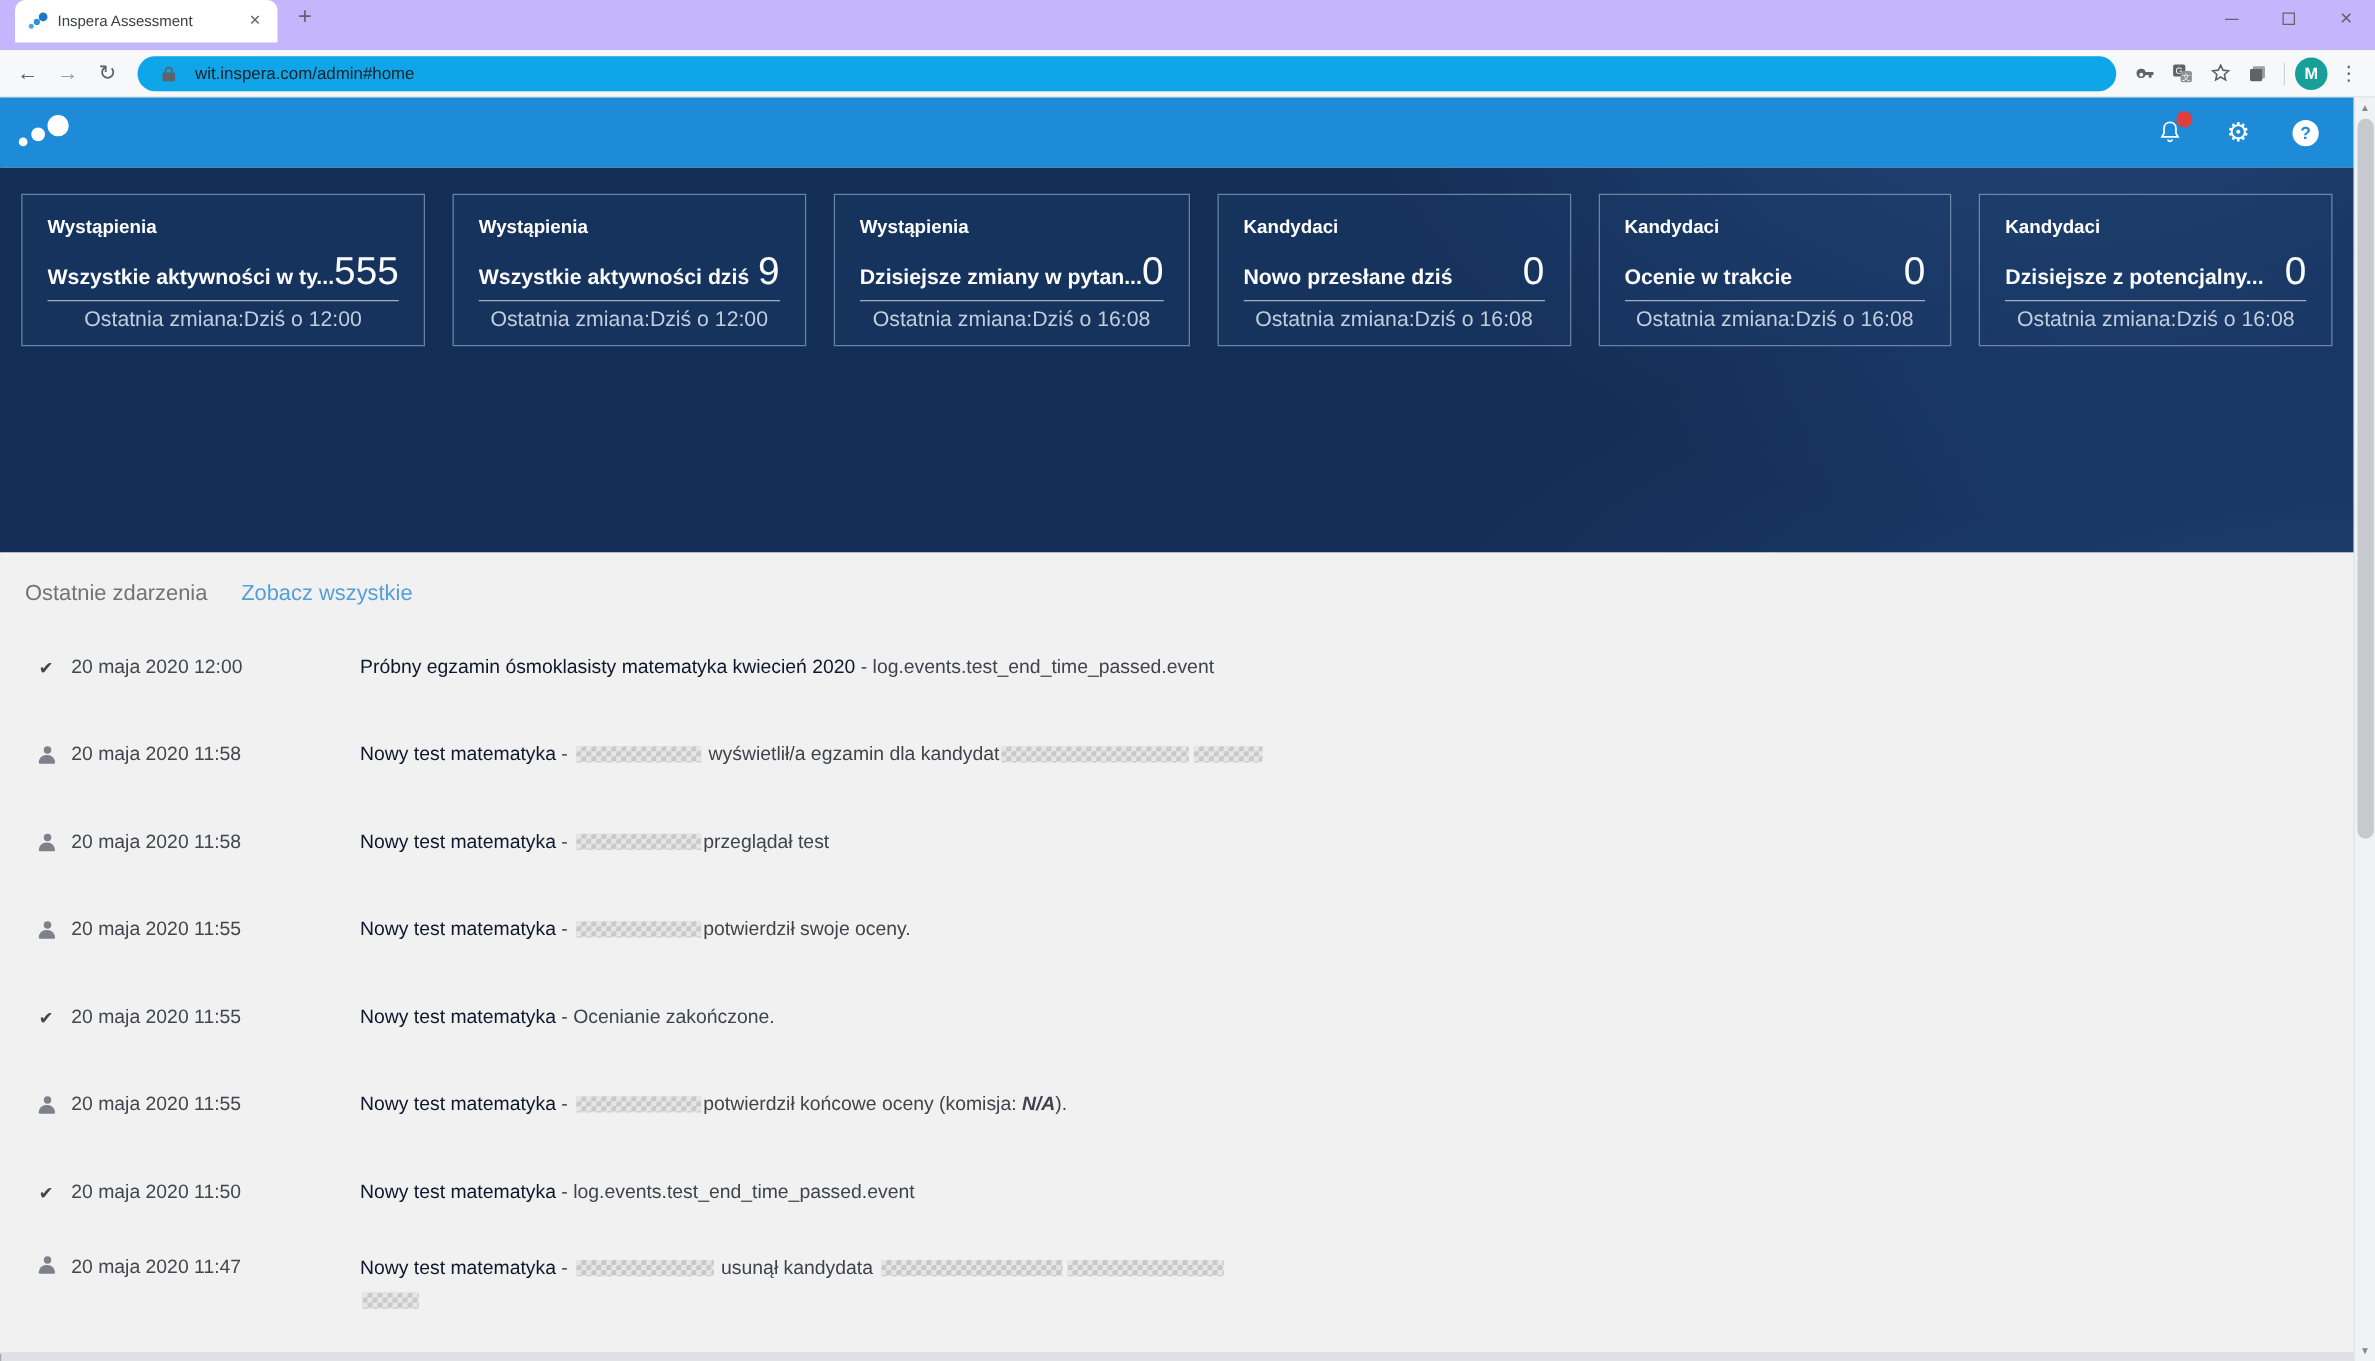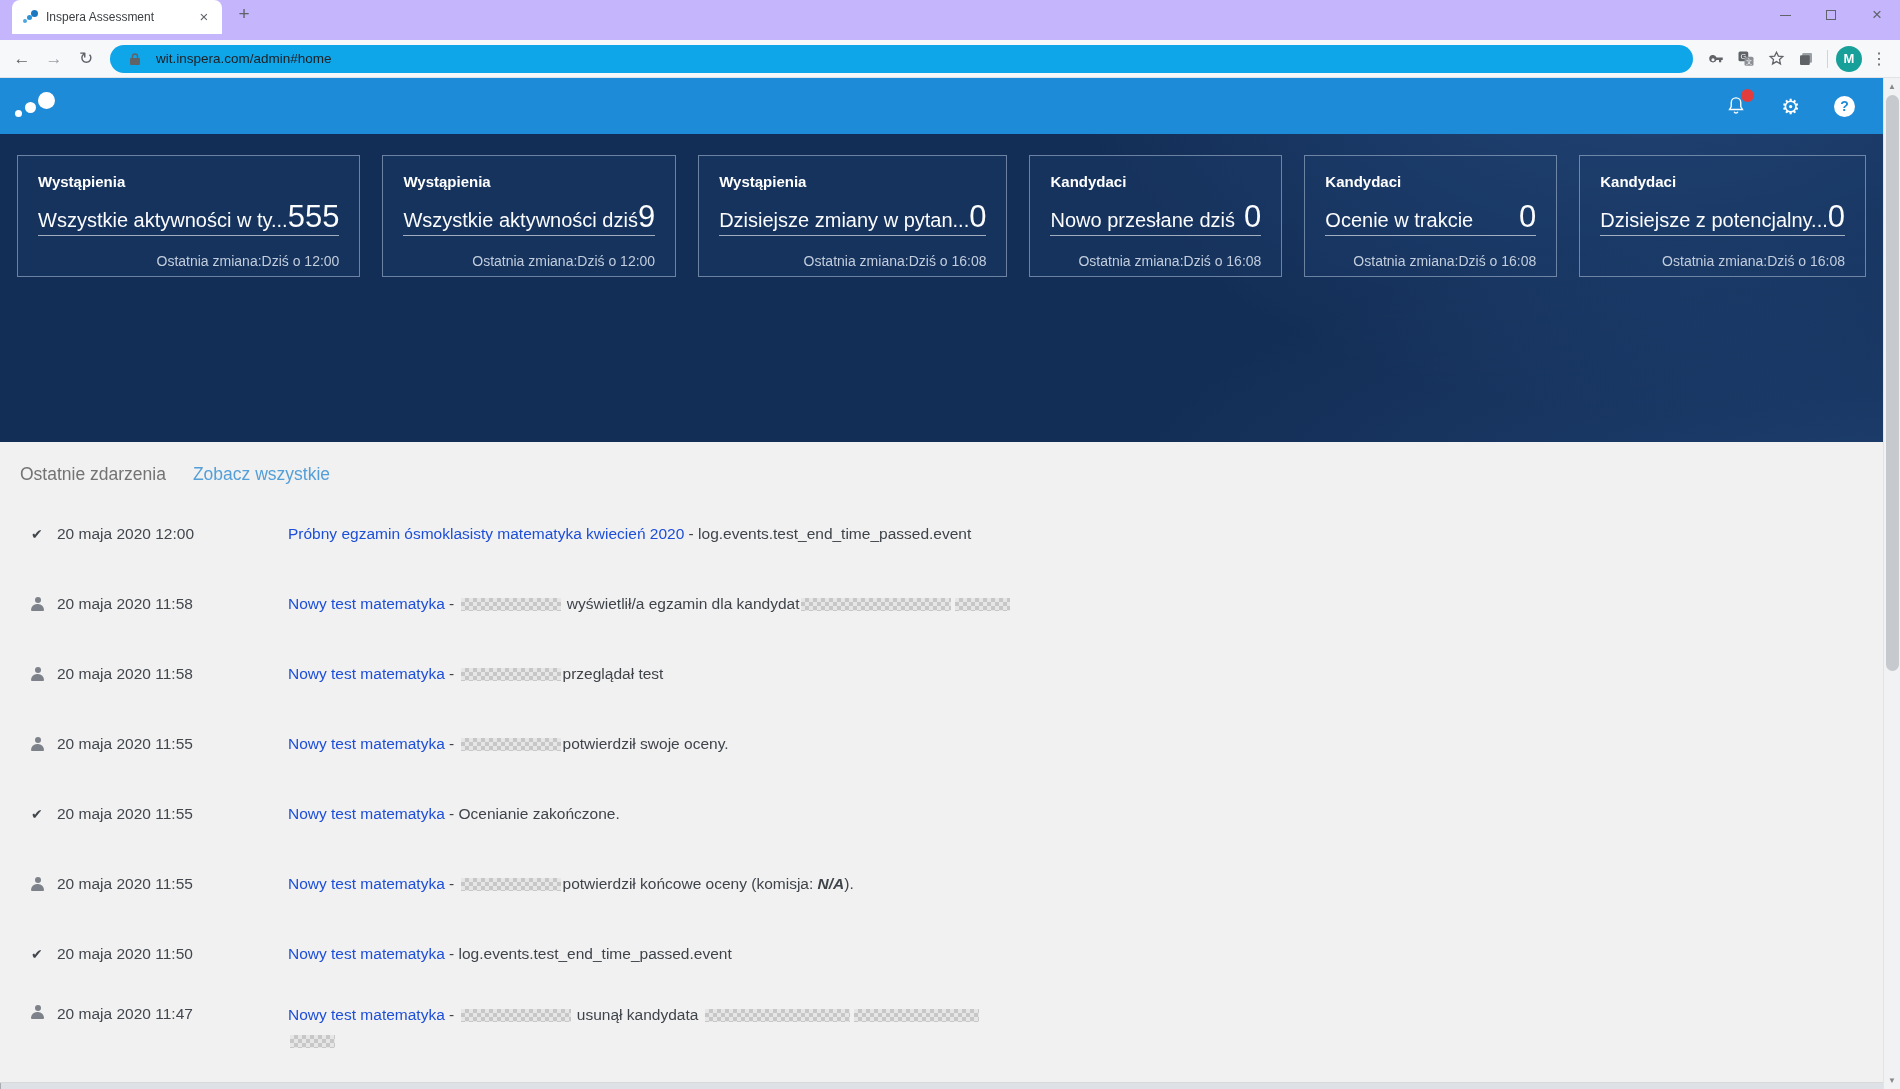--- a/index.html
+++ b/index.html
@@ -55,42 +55,42 @@
   .dashboard { width:1883px; height:308px;
     background:
       radial-gradient(ellipse 950px 650px at 1650px -120px, rgba(48,90,150,.55), transparent 62%),
       radial-gradient(ellipse 1250px 520px at 1920px 420px, rgba(40,78,132,.6), transparent 66%),
       #132e56;
     padding:21px 17px; }
   .cards { display:grid; grid-template-columns:repeat(6,1fr); gap:22px; width:100%; }
   .card { background:rgba(30,60,105,.35); border:1px solid rgba(178,195,219,.55); height:122px; padding:17px 20px 10px; display:flex; flex-direction:column; cursor:pointer; }
   .card-cat { font-size:15px; font-weight:600; color:#ffffff; margin-bottom:9px; }
   .card-mid { display:flex; justify-content:space-between; align-items:baseline; }
-  .card-title { font-size:20px; font-weight:400; color:#fbfcfe; white-space:nowrap; overflow:hidden; }
+  .card-title { font-size:17px; font-weight:700; color:#fbfcfe; white-space:nowrap; overflow:hidden; }
   .card-value { font-size:31px; font-weight:300; color:#fbfcfe; }
-  .card-foot { margin-top:auto; border-top:1px solid rgba(255,255,255,.6); padding-top:17px; display:flex; justify-content:flex-end; font-size:14px; color:#c2cddd; }
+  .card-foot { margin-top:auto; border-top:1px solid rgba(255,255,255,.6); padding-top:5px; display:flex; justify-content:center; font-size:17px; color:#c2cddd; }
 
   
   .events { width:1883px; background:#f1f1f1; height:641px; position:relative; }
   .events-head { padding:22px 0 14px 20px; display:flex; align-items:baseline; gap:27px; }
   .events-title { font-size:17.5px; color:#737373; }
   .events-link { font-size:17.5px; color:#549fd7; text-decoration:none; cursor:pointer; }
   .event { display:flex; align-items:center; min-height:70px; padding-left:31px; }
   .event.two-line { align-items:flex-start; padding-top:15px; min-height:88px; }
   .ev-icon { width:26px; flex:0 0 26px; display:flex; align-items:center; }
   .event.two-line .ev-icon, .event.two-line .ev-time { margin-top:1px; }
   .check-glyph { font-size:14px; color:#41464d; display:none; }
   .person-glyph { display:none; width:13px; height:14px; position:relative; }
   .person-glyph::before { content:""; position:absolute; left:3.5px; top:0; width:6px; height:6px; border-radius:50%; background:#7d828a; }
   .person-glyph::after { content:""; position:absolute; left:0; top:7px; width:13px; height:7px; border-radius:6px 6px 1px 1px; background:#7d828a; }
   .icon-check .check-glyph { display:inline; }
   .icon-person .person-glyph { display:inline-block; }
   .ev-time { width:231px; flex:0 0 231px; font-size:15.5px; color:#42474e; }
   .ev-text { font-size:15.5px; color:#3f444b; line-height:22px; max-width:1480px; }
-  .ev-link { color:#1d4ed8; text-decoration:none; cursor:pointer; }
+  .ev-link { color:#0f172a; text-decoration:none; cursor:pointer; }
   .redacted { display:inline-block; height:13px; vertical-align:middle; margin:0 2px;
     background-image:
       linear-gradient(45deg,#c7c7c7 25%,transparent 25%,transparent 75%,#c7c7c7 75%),
       linear-gradient(45deg,#c7c7c7 25%,#e6e6e6 25%,#e6e6e6 75%,#c7c7c7 75%);
     background-size:8px 8px; background-position:0 0,4px 4px; }
   .em { font-style:italic; font-weight:700; }
   .line-break { display:block; height:4px; }
   .bottom-divider { position:absolute; left:0; right:0; top:640px; border-top:1px solid #d9d9d9; }
 
   

